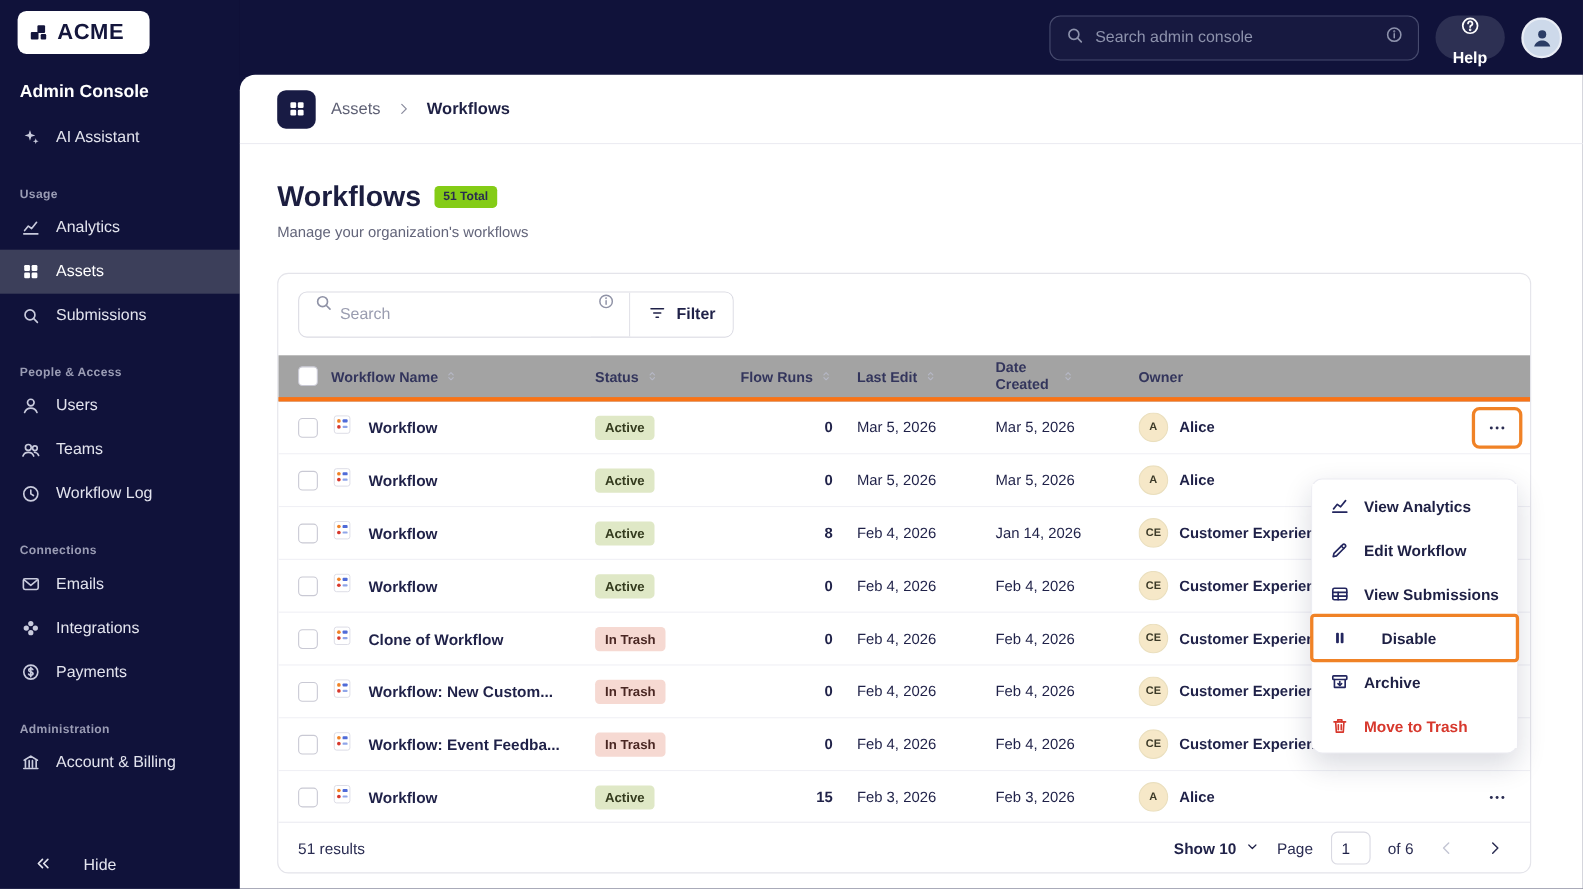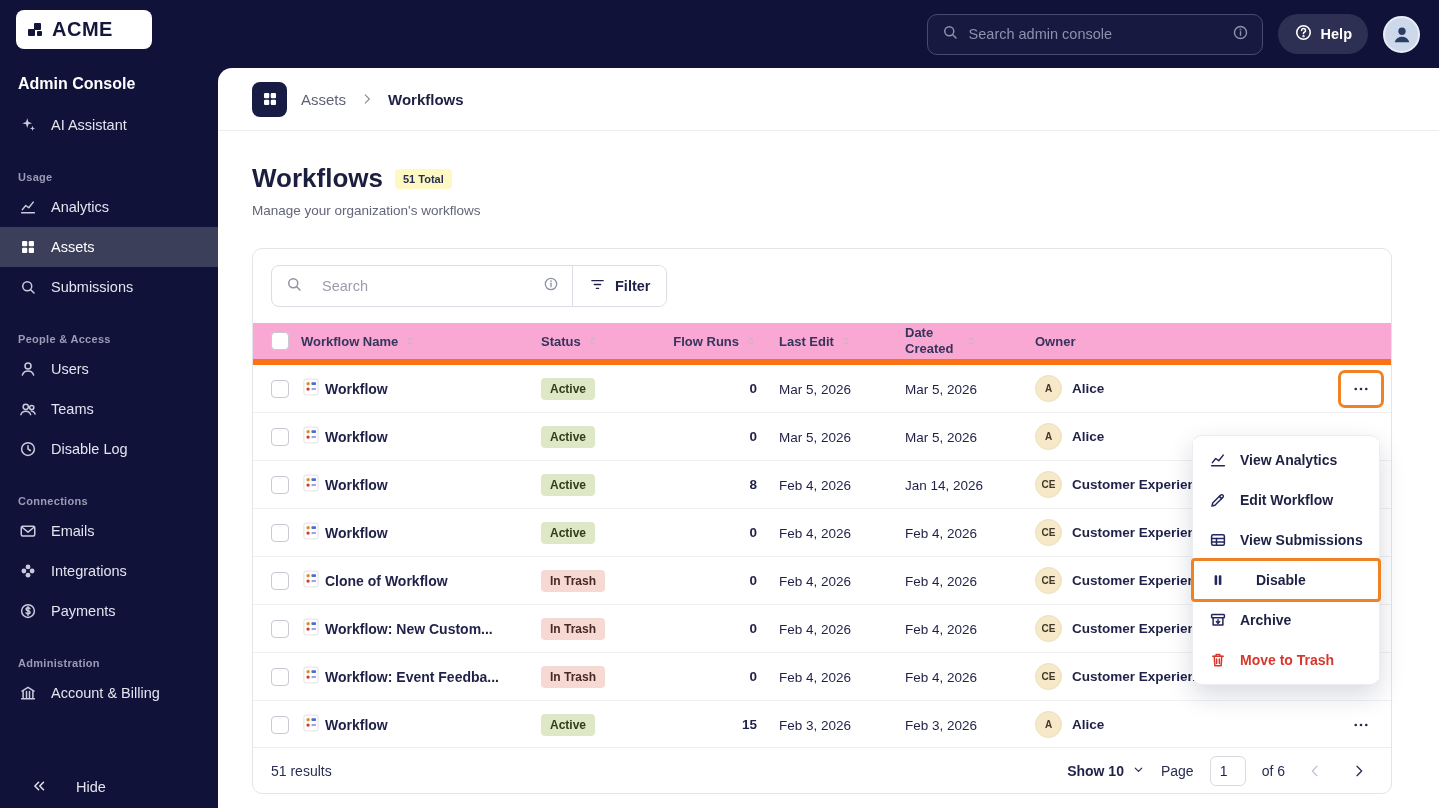--- a/index.html
+++ b/index.html
@@ -8,71 +8,71 @@
     --avatar_bg:#F6E8C8; --ink:#1F2148; --muted:#63657A; --line:#ECECF2;
   }
   *{box-sizing:border-box; margin:0; padding:0;}
   html,body{width:1439px;height:808px;overflow:hidden;}
   body{font-family:"Liberation Sans","DejaVu Sans",sans-serif; background:var(--navy); color:var(--ink);}
   .app{display:flex; width:1439px; height:808px;}
 
   
   .sidebar{width:218px; background:var(--navy); color:#E6E7F0; display:flex; flex-direction:column; flex-shrink:0;}
   .logo-wrap{padding:10px 16px 8px;}
-  .logo{background:#fff; border-radius:8px; width:136px; height:39px; display:flex; align-items:center; gap:6px; padding:0 10px;}
+  .logo{background:#fff; border-radius:8px; width:120px; height:39px; display:flex; align-items:center; gap:6px; padding:0 10px;}
   .logo-glyph svg{display:block;}
   .logo-text{color:#14163C; font-weight:800; font-size:20px; letter-spacing:.5px;}
   .sidebar-title{color:#fff; font-size:16px; font-weight:700; padding:18px 18px 6px;}
   .nav{flex:1; overflow:hidden; padding-top:6px;}
   .nav-item{display:flex; align-items:center; gap:13px; height:40px; padding:0 18px; font-size:14.5px; font-weight:500; color:#E3E4EE; cursor:pointer;}
   .nav-item .ic-box{width:20px; height:20px; display:flex; align-items:center; justify-content:center; color:#C9CBDD;}
   .nav-item.active{background:var(--sidebar_active); color:#fff;}
   .nav-item.active .ic-box{color:#fff;}
   .nav-section{color:#9A9CB4; font-size:11px; font-weight:700; letter-spacing:.3px; padding:0 18px; height:24px; display:flex; align-items:flex-end; margin-top:18px; padding-bottom:4px;}
   .hide-btn{display:flex; align-items:center; gap:28px; height:42px; padding:0 30px; font-size:14.5px; color:#E3E4EE; cursor:pointer;}
 
   
   .main{flex:1; display:flex; flex-direction:column; min-width:0;}
   .topbar{height:68px; display:flex; align-items:center; justify-content:flex-end; gap:15px; padding:0 19px; background:var(--navy);}
   .tb-search{width:336px; height:41px; border:1px solid #474B6E; border-radius:10px; display:flex; align-items:center; gap:10px; padding:0 13px; background:rgba(255,255,255,.03); color:#8D92AC;}
   .tb-search input{flex:1; background:transparent; border:none; outline:none; color:#8b5cf6; font-size:14.5px; font-family:inherit;}
   .tb-search input::placeholder{color:#8D92AC;}
-  .help-btn{height:40px; border-radius:20px; background:#2D3053; border:none; color:#fff; display:flex; align-items:center; gap:8px; padding:0 16px; font-size:14.5px; font-weight:600; cursor:pointer; font-family:inherit;}
+  .help-btn{height:40px; border-radius:20px; background:#2D3053; border:none; color:#fff; display:flex; align-items:center; gap:8px; padding:0 16px; font-size:14.5px; font-weight:600; cursor:pointer; font-family:inherit;flex-direction:column;}
   .avatar{width:37px; height:37px; border-radius:50%; background:#CDD9EA; border:2px solid #E9EDF5; display:flex; align-items:center; justify-content:center; color:#2B3D66; cursor:pointer;}
 
   
   .content{flex:1; background:#fff; border-top-left-radius:14px; position:relative; overflow:hidden;}
   .breadcrumb-bar{height:63px; display:flex; align-items:center; gap:14px; padding:0 34px; border-bottom:1px solid var(--line);}
   .bc-tile{width:35px; height:35px; border-radius:8px; background:#181B44; color:#fff; display:flex; align-items:center; justify-content:center;}
   .bc-parent{font-size:15px; color:#5F6175; font-weight:500; cursor:pointer;}
   .bc-sep{color:#8A8C9E; display:flex;}
   .bc-current{font-size:15px; color:#1E2044; font-weight:700;}
 
   .page-head{padding:32px 34px 0;}
   .title-row{display:flex; align-items:center; gap:12px;}
   h1{font-size:26px; font-weight:800; color:#1C1E40;}
-  .total-badge{background:#fef9c3; color:#2A2C50; font-size:11px; font-weight:700; border-radius:4px; padding:4px 8px;}
+  .total-badge{background:#84cc16; color:#2A2C50; font-size:11px; font-weight:700; border-radius:4px; padding:4px 8px;}
   .subtitle{margin-top:9px; font-size:13.5px; color:var(--muted);}
 
   
   .card{margin:30px 47px 0 34px; border:1px solid #E4E4EA; border-radius:10px; height:546px; display:flex; flex-direction:column; overflow:hidden; background:#fff;}
   .toolbar{height:74px; display:flex; align-items:center; padding:0 18px; flex-shrink:0;}
   .search-group{display:flex; align-items:stretch; height:42px; border:1px solid #DCDCE4; border-radius:8px; overflow:hidden;}
-  .sg-search{display:flex; align-items:center; gap:19px; width:300px; padding:0 13px; color:#8F92A6;}
+  .sg-search{display:flex; gap:6px; width:300px; padding:0 13px; color:#8F92A6;}
   .sg-search input{flex:1; border:none; outline:none; font-size:14.5px; color:#1F2148; font-family:inherit;}
   .sg-search input::placeholder{color:#9A9DB0;}
   .sg-divider{width:1px; background:#DCDCE4;}
   .filter-btn{display:flex; align-items:center; gap:9px; padding:0 16px; background:#fff; border:none; font-size:14.5px; font-weight:600; color:#1F2148; cursor:pointer; font-family:inherit;}
   .download-btn{margin-left:auto; height:42px; display:flex; align-items:center; gap:10px; border:1px solid #DCDCE4; border-radius:8px; background:#fff; padding:0 14px; font-size:14.5px; font-weight:600; color:#1F2148; cursor:pointer; font-family:inherit;}
 
-  .thead{height:42px; background:#f9a8d4; display:flex; align-items:center; border-bottom:6px solid #f97316; flex-shrink:0;}
+  .thead{height:42px; background:#a3a3a3; display:flex; align-items:center; border-bottom:4px solid #f97316; flex-shrink:0;}
   .tbody{flex:1; overflow:hidden;}
   .trow{height:48px; display:flex; align-items:center; border-bottom:1px solid #F0F0F5;}
   .col-check{width:48px; padding-left:18px; flex-shrink:0;}
-  .col-name{width:240px; flex-shrink:0; display:flex; align-items:center; gap:4px; padding-right:10px; overflow:hidden;}
+  .col-name{width:240px; flex-shrink:0; display:flex; align-items:center; gap:14px; padding-right:10px; overflow:hidden;}
   .col-status{width:130px; flex-shrink:0;}
   .col-runs{width:108px; flex-shrink:0; display:flex; justify-content:flex-end; padding-right:22px;}
   .col-edit{width:126px; flex-shrink:0;}
   .col-created{width:130px; flex-shrink:0;}
   .col-owner{flex:1; display:flex; align-items:center; gap:10px; overflow:hidden; white-space:nowrap;}
   .col-actions{width:60px; flex-shrink:0; display:flex; justify-content:center;}
   .hcell{font-size:13px; font-weight:700; color:#33355C; display:flex; align-items:center; gap:6px;}
   .hcell .sort{color:#B6B8C6; display:flex;}
   .hwrap{max-width:54px; line-height:1.2;}
   .checkbox{width:18px; height:18px; border:1.5px solid #C9C9D4; border-radius:4px; background:#fff; appearance:none; cursor:pointer; display:block;}
@@ -191,21 +191,21 @@
           </span>
         <span>Teams</span>
       </div>
       <div class="nav-item">
         <span class="ic-box">
             <svg class="ic" width="18" height="18" viewBox="0 0 24 24">
               <circle cx="12" cy="12" r="8.5"></circle>
               <path d="M12 7.5V12l3.2 2"></path>
             </svg>
           </span>
-        <span>Disable Log</span>
+        <span>Workflow Log</span>
       </div>
       <div class="nav-section">Connections</div>
       <div class="nav-item">
         <span class="ic-box">
             <svg class="ic" width="18" height="18" viewBox="0 0 24 24">
               <rect x="3" y="5.5" width="18" height="13" rx="2"></rect>
               <path d="M4 7l8 6.5L20 7"></path>
             </svg>
           </span>
         <span>Emails</span>

